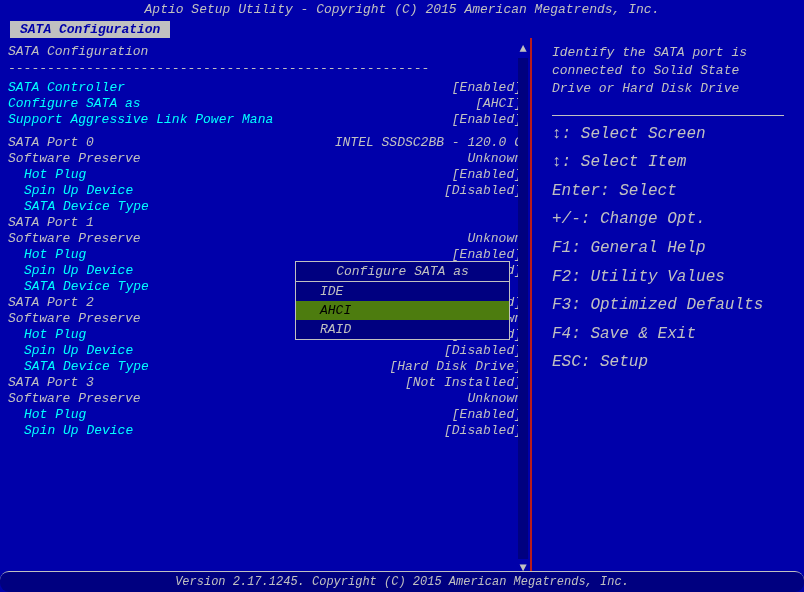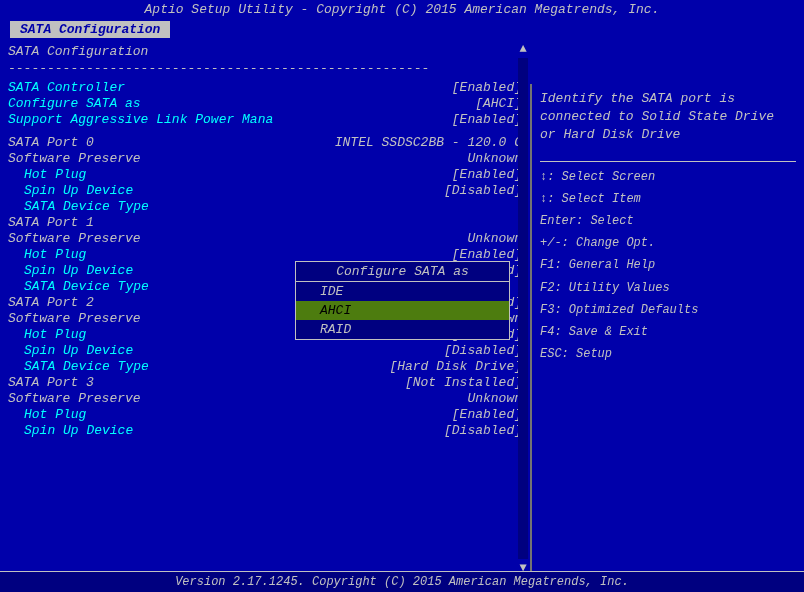--- a/index.html
+++ b/index.html
@@ -111,56 +111,56 @@
       cursor: pointer;
     }
     .dropdown-item.selected {
       background: #4d7c0f;
       color: #000;
     }
     
     #right-panel {
       flex: 1;
       background: #0000aa;
-      border-left: 2px solid #737373;
-      padding: 6px 8px;
+      border-left: 2px solid #b91c1c;
+      padding: 6px 20px;
       display: flex;
       flex-direction: column;
       gap: 3px;
-      margin-top: 46px;
     }
     #help-text {
       color: #c0c0c0;
       margin-bottom: 10px;
       line-height: 1.4;
     }
     .scroll-arrow {
       color: #c0c0c0;
       font-size: 12px;
       cursor: pointer;
     }
     .scroll-track {
       flex: 1;
       width: 10px;
       background: #000080;
       margin: 2px 0;
     }
     .key-help {
       color: #c0c0c0;
-      font-size: 12px;
+      font-size: 16px;
       line-height: 1.6;
     }
     
     #footer {
       background: #000080;
       color: #c0c0c0;
       text-align: center;
       padding: 3px 0;
       font-size: 12px;
       border-top: 1px solid #c0c0c0;
+      border-radius: 9px;
     }
     .divider-line {
       border-top: 1px solid #c0c0c0;
       margin: 3px 0;
     }
   </style>
 </head>
 <body>
 
 <div id="screen">

